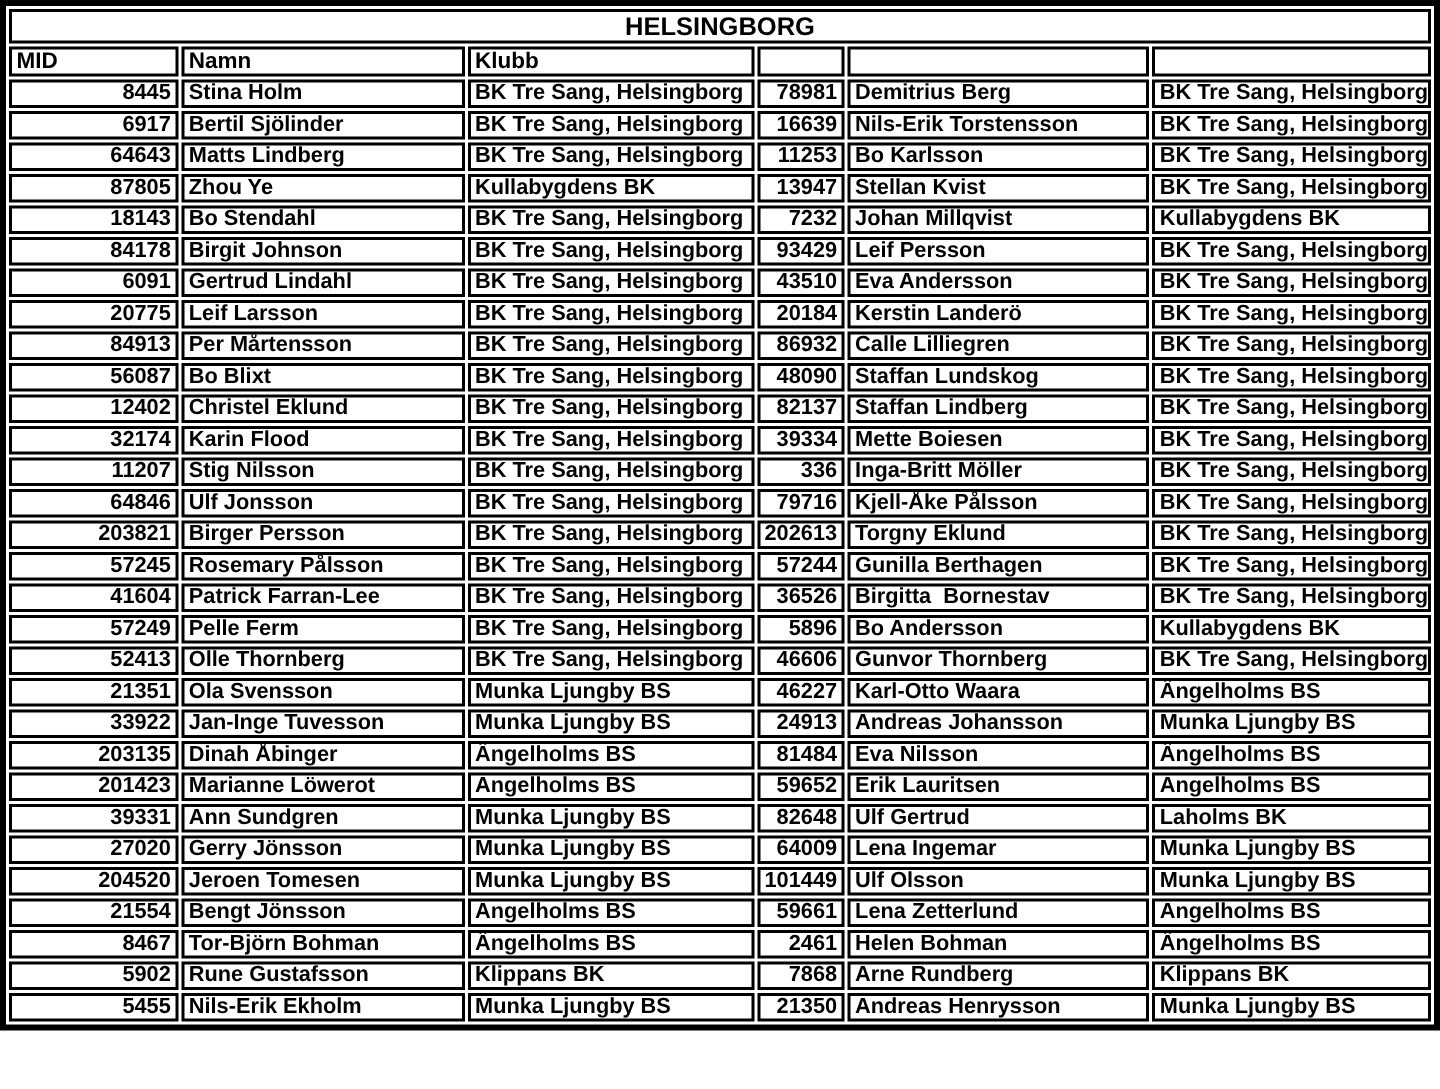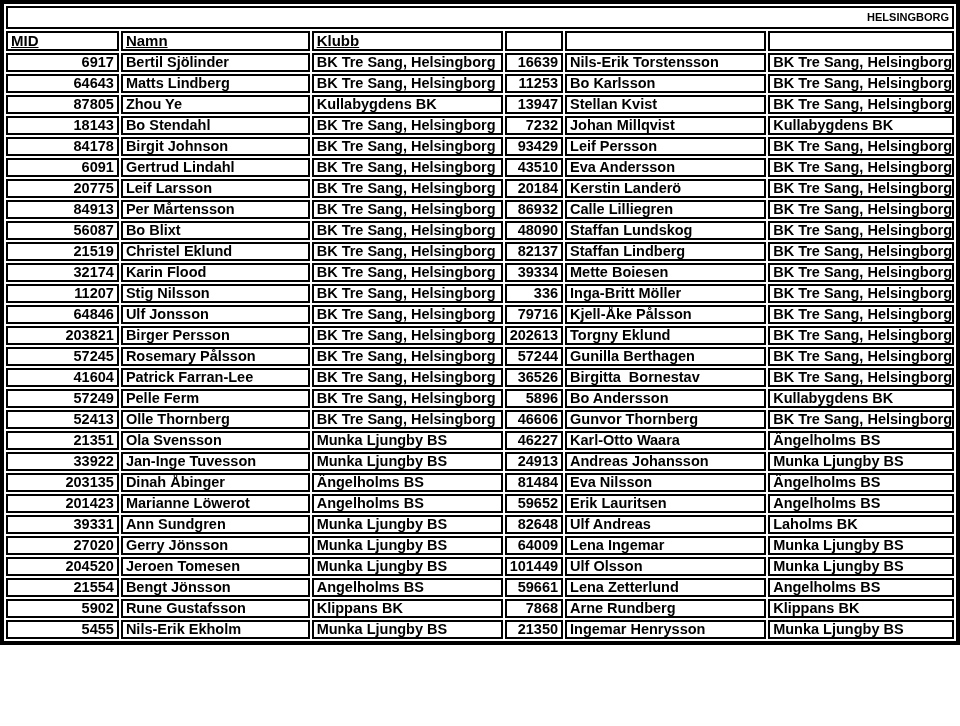--- a/index.html
+++ b/index.html
@@ -26,32 +26,31 @@
     border: 2px solid #000000;
     padding: 0 3px;
     overflow: hidden;
     white-space: pre;
     color: #000000;
     font-weight: bold;
     background: #ffffff;
     vertical-align: middle;
   }
   tr.title-row td {
-    font-size: 11px;
+    font-size: 17px;
     line-height: 19px;
     height: 19px;
-    text-align: right;
+    text-align: center;
     margin-top: 36px;
   }
   tr.header-row td {
     font-size: 15px;
     line-height: 16px;
     height: 16px;
     text-align: left;
-    text-decoration: underline;
   }
   tr.data-row td {
     font-size: 14.5px;
     line-height: 15px;
     height: 15px;
   }
   td.num { text-align: right; }
   td.txt { text-align: left; }
   
   col.c-mid1  { width: 110px; }
@@ -79,20 +78,28 @@
         <td colspan="6" class="txt">HELSINGBORG</td>
       </tr>
       <tr class="header-row">
         <td class="txt">MID</td>
         <td class="txt">Namn</td>
         <td class="txt">Klubb</td>
         <td class="txt"></td>
         <td class="txt"></td>
         <td class="txt"></td>
       </tr>
+    <tr class="data-row">
+    <td class="num">8445</td>
+    <td class="txt">Stina Holm</td>
+    <td class="txt">BK Tre Sang, Helsingborg</td>
+    <td class="num">78981</td>
+    <td class="txt">Demitrius Berg</td>
+    <td class="txt">BK Tre Sang, Helsingborg</td>
+  </tr>
         <tr class="data-row">
     <td class="num">6917</td>
     <td class="txt">Bertil Sjölinder</td>
     <td class="txt">BK Tre Sang, Helsingborg</td>
     <td class="num">16639</td>
     <td class="txt">Nils-Erik Torstensson</td>
     <td class="txt">BK Tre Sang, Helsingborg</td>
   </tr>
         <tr class="data-row">
     <td class="num">64643</td>
@@ -152,21 +159,21 @@
   </tr>
         <tr class="data-row">
     <td class="num">56087</td>
     <td class="txt">Bo Blixt</td>
     <td class="txt">BK Tre Sang, Helsingborg</td>
     <td class="num">48090</td>
     <td class="txt">Staffan Lundskog</td>
     <td class="txt">BK Tre Sang, Helsingborg</td>
   </tr>
         <tr class="data-row">
-    <td class="num">21519</td>
+    <td class="num">12402</td>
     <td class="txt">Christel Eklund</td>
     <td class="txt">BK Tre Sang, Helsingborg</td>
     <td class="num">82137</td>
     <td class="txt">Staffan Lindberg</td>
     <td class="txt">BK Tre Sang, Helsingborg</td>
   </tr>
         <tr class="data-row">
     <td class="num">32174</td>
     <td class="txt">Karin Flood</td>
     <td class="txt">BK Tre Sang, Helsingborg</td>
@@ -260,21 +267,21 @@
     <td class="txt">Angelholms BS</td>
     <td class="num">59652</td>
     <td class="txt">Erik Lauritsen</td>
     <td class="txt">Angelholms BS</td>
   </tr>
         <tr class="data-row">
     <td class="num">39331</td>
     <td class="txt">Ann Sundgren</td>
     <td class="txt">Munka Ljungby BS</td>
     <td class="num">82648</td>
-    <td class="txt">Ulf Andreas</td>
+    <td class="txt">Ulf Gertrud</td>
     <td class="txt">Laholms BK</td>
   </tr>
         <tr class="data-row">
     <td class="num">27020</td>
     <td class="txt">Gerry Jönsson</td>
     <td class="txt">Munka Ljungby BS</td>
     <td class="num">64009</td>
     <td class="txt">Lena Ingemar</td>
     <td class="txt">Munka Ljungby BS</td>
   </tr>
@@ -288,30 +295,38 @@
   </tr>
         <tr class="data-row">
     <td class="num">21554</td>
     <td class="txt">Bengt Jönsson</td>
     <td class="txt">Angelholms BS</td>
     <td class="num">59661</td>
     <td class="txt">Lena Zetterlund</td>
     <td class="txt">Angelholms BS</td>
   </tr>
         <tr class="data-row">
+    <td class="num">8467</td>
+    <td class="txt">Tor-Björn Bohman</td>
+    <td class="txt">Ängelholms BS</td>
+    <td class="num">2461</td>
+    <td class="txt">Helen Bohman</td>
+    <td class="txt">Ängelholms BS</td>
+  </tr>
+        <tr class="data-row">
     <td class="num">5902</td>
     <td class="txt">Rune Gustafsson</td>
     <td class="txt">Klippans BK</td>
     <td class="num">7868</td>
     <td class="txt">Arne Rundberg</td>
     <td class="txt">Klippans BK</td>
   </tr>
         <tr class="data-row">
     <td class="num">5455</td>
     <td class="txt">Nils-Erik Ekholm</td>
     <td class="txt">Munka Ljungby BS</td>
     <td class="num">21350</td>
-    <td class="txt">Ingemar Henrysson</td>
+    <td class="txt">Andreas Henrysson</td>
     <td class="txt">Munka Ljungby BS</td>
   </tr>
       </tbody>
   </table>
 </div>
 
 </body></html>

